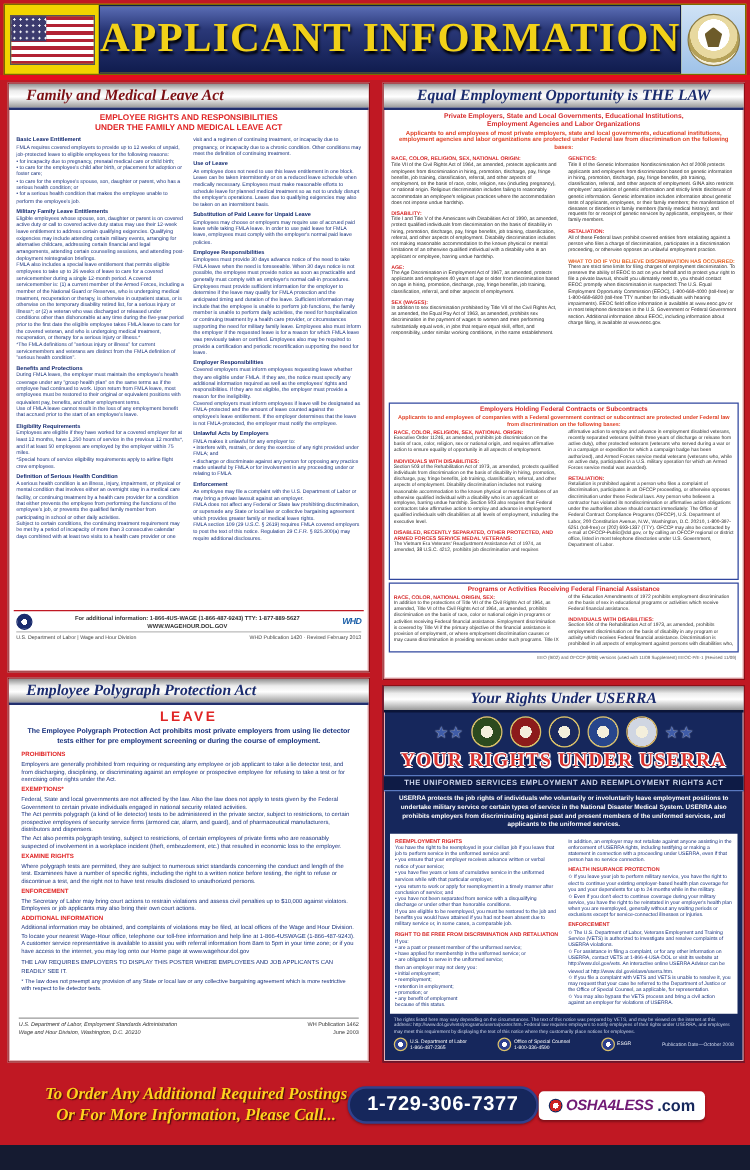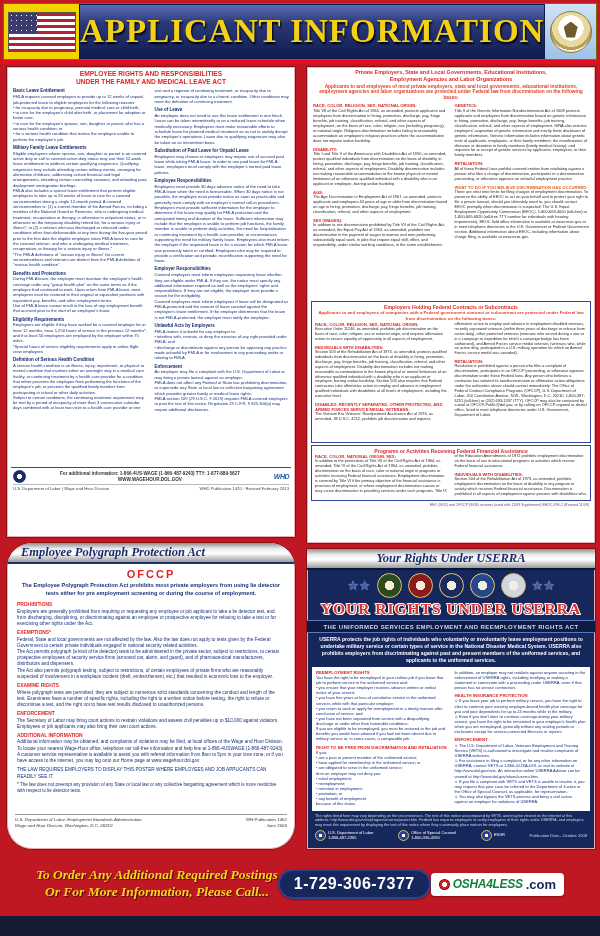--- a/index.html
+++ b/index.html
@@ -53,21 +53,21 @@
   .eeo-main{margin:0 6px;height:196px;overflow:hidden;font-size:3.95px;line-height:1.26;color:#2a2a2a;}
   .eeo-main .h,.subpanel .h{font-size:4.2px;color:#d62b2b;}
   .h-orange{color:#e0662a !important;}
   .subpanel{border:1px solid #31479e;margin:2px 4px;padding:2px 3px;overflow:hidden;}
   .sp-title{text-align:center;color:#d62b2b;font-weight:bold;font-size:5.2px;}
   .sp-sub{text-align:center;color:#e0452a;font-weight:bold;font-size:4.4px;line-height:1.2;margin-bottom:1px;}
   .sp-body{font-size:3.9px;line-height:1.25;color:#2a2a2a;overflow:hidden;}
   .sp1 .sp-body{height:118px;} .sp2 .sp-body{height:44px;}
   .eeo-foot{text-align:right;font-size:3.6px;color:#555;margin:1px 6px;}
   
-  .eppa{left:6px;top:542px;width:288px;height:306px;border-radius:26px;}
+  .eppa{left:6px;top:542px;width:288px;height:306px;}
   .notice{text-align:center;color:#e02525;font-weight:bold;font-size:11px;letter-spacing:2px;margin:4px 0 2px;}
   .eppa-intro{text-align:center;font-weight:bold;color:#17307c;font-size:5.6px;line-height:1.35;margin:0 14px 3px;}
   .eppa-body{margin:0 10px;height:212px;overflow:hidden;font-size:4.7px;line-height:1.32;color:#17307c;}
   .eppa-body .h{font-size:4.9px;color:#e02525;margin-top:2px;}
   .eppa-law{font-size:4.7px;color:#17307c;margin:2px 0;}
   .eppa-note{font-size:4.5px;color:#17307c;}
   .eppa-foot{display:flex;justify-content:space-between;align-items:flex-end;border-top:1px solid #999;margin:2px 8px 0;padding-top:2px;
              font-size:4.4px;color:#333;}
   .eppa-foot .l{font-style:italic;max-width:190px;line-height:1.3;}
   .eppa-foot .r{text-align:right;line-height:1.3;}
@@ -98,21 +98,21 @@
   .uf-txt{line-height:1.2;}
   .pub-date{font-size:4px;color:#cdd6ec;text-align:right;}
   
   .bottom-banner{left:0;top:852px;width:600px;height:64px;background:#c01823;display:flex;align-items:center;justify-content:center;}
   .order-text{font-family:"Liberation Serif",serif;font-style:italic;font-weight:bold;color:#ffd21e;
       font-size:13.5px;line-height:1.25;text-align:center;text-shadow:1px 1px 1px #4a0a0e;}
   .phone-pill{background:#16275c;border:2px solid #32418c;border-radius:16px;color:#ffffff;font-weight:bold;
       font-size:16px;padding:4px 14px;letter-spacing:0.5px;box-shadow:0 1px 2px #00000055;}
   .brand-box{background:#ffffff;border-radius:4px;padding:4px 8px;display:flex;align-items:center;gap:3px;box-shadow:0 1px 2px #00000055;}
   .brand-ico{width:11px;height:11px;border-radius:50%;background:radial-gradient(circle,#fff 0 30%,#c22 31% 60%,#16275c 61%);}
-  .brand-main{color:#15803d;font-weight:bold;font-style:italic;font-size:12px;letter-spacing:-0.3px;}
+  .brand-main{color:#701a75;font-weight:bold;font-style:italic;font-size:12px;letter-spacing:-0.3px;}
   .brand-suffix{color:#16275c;font-weight:bold;font-size:13px;}
   .dark-strip{left:0;top:916px;width:600px;height:20px;background:#151b31;}
 </style>
 </head>
 <body>
 
 <div class="page abs">
 
   <div class="abs top-banner">
     <div class="flag-wrap">
@@ -123,20 +123,23 @@
     <div class="banner-mid">
       <div class="banner-title">APPLICANT INFORMATION</div>
     </div>
     <div class="seal-wrap">
       <div class="great-seal"></div>
     </div>
   </div>
   <div class="abs red-stripe"></div>
 
   <div class="abs panel fmla">
+    <div class="panel-head pad-l">
+        <span class="panel-title t-red">Family and Medical Leave Act</span>
+      </div>
     <div class="fmla-sub">
       <div>EMPLOYEE RIGHTS AND RESPONSIBILITIES</div>
       <div>UNDER THE FAMILY AND MEDICAL LEAVE ACT</div>
     </div>
     <div class="fmla-body cols">
       <div class="sec">
           <span class="h">Basic Leave Entitlement</span>
           <p class="b">FMLA requires covered employers to provide up to 12 weeks of unpaid, job-protected leave to eligible employees for the following reasons:
 • for incapacity due to pregnancy, prenatal medical care or child birth;
 • to care for the employee's child after birth, or placement for adoption or foster care;
@@ -205,20 +208,23 @@
         <div class="whd-logo">WHD</div>
       </div>
       <div class="foot-sub">
         <span>U.S. Department of Labor | Wage and Hour Division</span>
         <span>WHD Publication 1420 · Revised February 2013</span>
       </div>
     </div>
   </div>
 
   <div class="abs panel eeo">
+    <div class="panel-head centered">
+        <span class="panel-title t-blue">Equal Employment Opportunity is THE LAW</span>
+      </div>
     <div class="eeo-sub1" style="white-space:pre-line;">Private Employers, State and Local Governments, Educational Institutions,
 Employment Agencies and Labor Organizations</div>
     <div class="eeo-sub2">Applicants to and employees of most private employers, state and local governments, educational institutions, employment agencies and labor organizations are protected under Federal law from discrimination on the following bases:</div>
     <div class="eeo-main cols">
       <div class="sec">
           <span class="h">RACE, COLOR, RELIGION, SEX, NATIONAL ORIGIN:</span>
           <p class="b">Title VII of the Civil Rights Act of 1964, as amended, protects applicants and employees from discrimination in hiring, promotion, discharge, pay, fringe benefits, job training, classification, referral, and other aspects of employment, on the basis of race, color, religion, sex (including pregnancy), or national origin. Religious discrimination includes failing to reasonably accommodate an employee's religious practices where the accommodation does not impose undue hardship.</p>
         </div>
       <div class="sec">
           <span class="h">DISABILITY:</span>
@@ -280,21 +286,21 @@
           </div>
       </div>
     </div>
     <div class="eeo-foot">EEO (9/02) and OFCCP (8/08) versions (used with 11/09 Supplement)    EEOC-P/E-1 (Revised 11/09)</div>
   </div>
 
   <div class="abs panel eppa">
     <div class="panel-head pad-l">
         <span class="panel-title t-blue">Employee Polygraph Protection Act</span>
       </div>
-    <div class="notice">OFCCP</div>
+    <div class="notice">LEAVE</div>
     <div class="eppa-intro">The Employee Polygraph Protection Act prohibits most private employers from using lie detector tests either for pre employment screening or during the course of employment.</div>
     <div class="eppa-body">
       <div class="sec">
           <span class="h">PROHIBITIONS</span>
           <p class="b">Employers are generally prohibited from requiring or requesting any employee or job applicant to take a lie detector test, and from discharging, disciplining, or discriminating against an employee or prospective employee for refusing to take a test or for exercising other rights under the Act.</p>
         </div>
       <div class="sec">
           <span class="h">EXEMPTIONS*</span>
           <p class="b">Federal, State and local governments are not affected by the law. Also the law does not apply to tests given by the Federal Government to certain private individuals engaged in national security related activities.
 The Act permits polygraph (a kind of lie detector) tests to be administered in the private sector, subject to restrictions, to certain prospective employees of security service firms (armored car, alarm, and guard), and of pharmaceutical manufacturers, distributors and dispensers.

